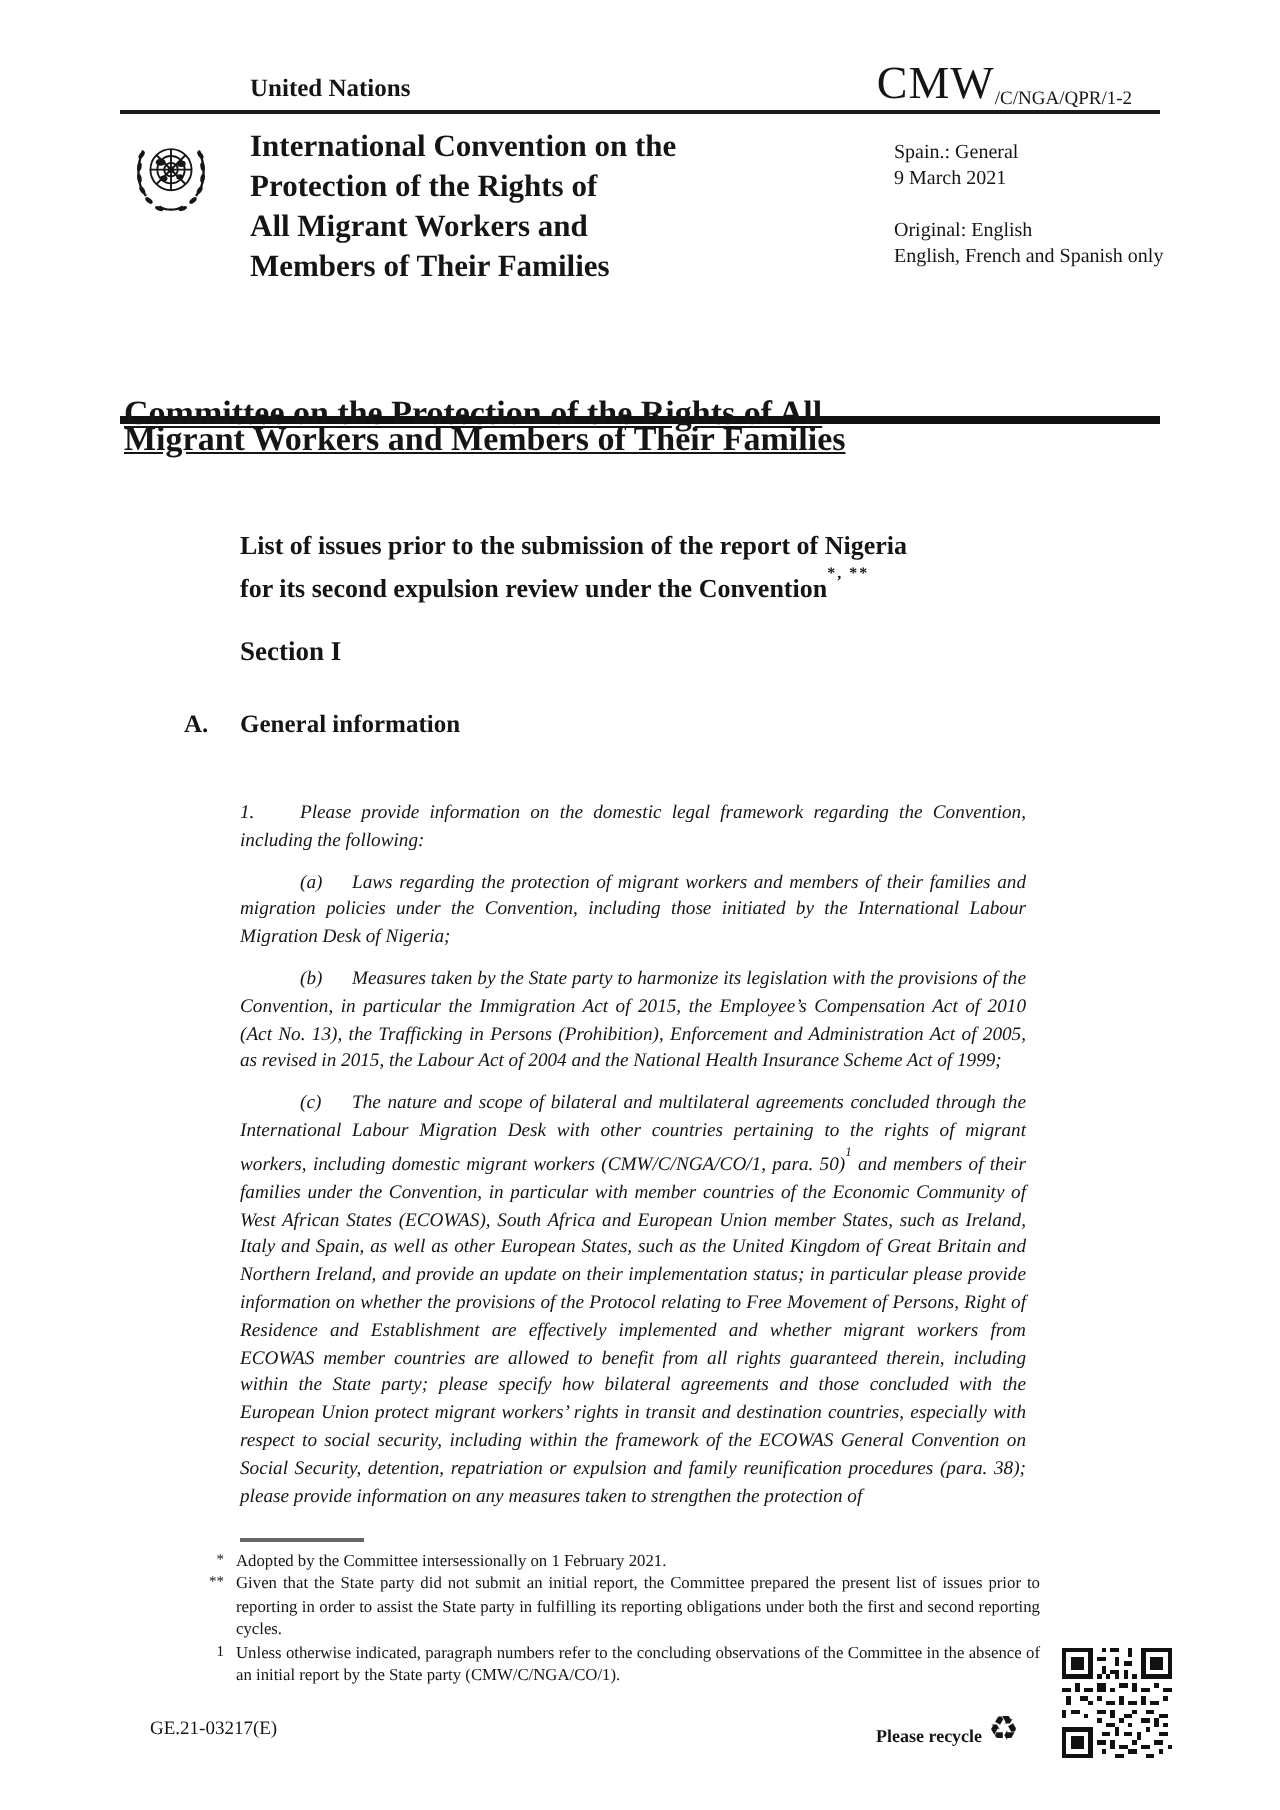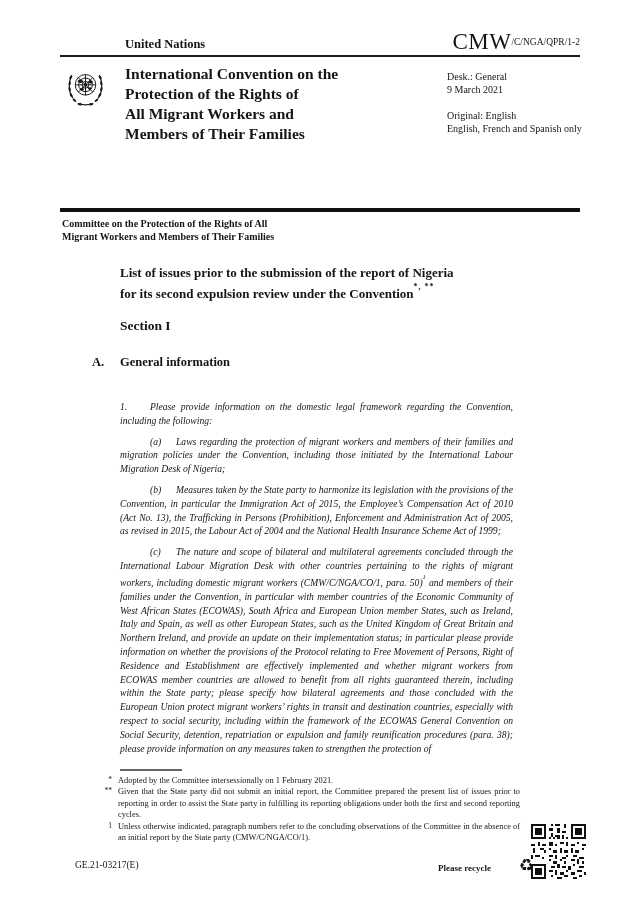--- a/index.html
+++ b/index.html
@@ -13,22 +13,22 @@
     color: #151515;
     overflow: hidden;
     border-radius: 23px;
   }
   
   .un-name {
     position: absolute; left: 125px; top: 37px;
     font-size: 12.5px; font-weight: bold;
   }
   .doc-symbol {
-    position: absolute; right: 60px; top: 29px;
-    display: inline-flex; align-items: center;
+    position: absolute; right: 74px; top: 29px;
+    display: inline-flex; align-items: flex-end;
   }
   .doc-symbol .big { font-size: 23px; letter-spacing: 0.5px; }
   .doc-symbol .small { font-size: 9.5px; }
   .rule-thin {
     position: absolute; left: 60px; top: 55px;
     width: 520px; height: 2px; background: #1c1c1c;
   }
   
   .emblem { position: absolute; left: 62px; top: 65px; width: 47px; height: 47px; }
   .conv-title {
@@ -37,22 +37,22 @@
   }
   .meta { position: absolute; left: 447px; top: 70px; width: 140px; font-size: 10px; line-height: 13px; }
   .meta .gap { height: 13px; }
   
   .rule-thick {
     position: absolute; left: 60px; top: 208px;
     width: 520px; height: 3.5px; background: #111;
   }
   
   .committee {
-    position: absolute; left: 62px; top: 217px;
-    font-size: 10px; font-weight: bold; line-height: 13px;
+    position: absolute; left: 62px; top: 200px;
+    font-size: 17px; font-weight: bold; line-height: 13px; text-decoration: underline;
   }
   
   .doc-title {
     position: absolute; left: 120px; top: 264px; width: 402px;
     font-size: 13px; font-weight: bold; line-height: 17.5px;
   }
   .doc-title sup { font-size: 8px; position: relative; top: -4px; letter-spacing: 1px; }
   .section-heading {
     position: absolute; left: 120px; top: 318px;
     font-size: 13.5px; font-weight: bold;
@@ -75,21 +75,21 @@
     width: 62px; height: 2px; background: #666;
   }
   .footnotes { position: absolute; left: 88px; top: 775px; width: 432px; }
   .fn-row { display: flex; font-size: 8.4px; line-height: 11.4px; }
   .fn-marker { width: 30px; text-align: right; padding-right: 6px; flex: none; font-size: 7.5px; position: relative; top: -1px; }
   .fn-text { flex: 1; text-align: justify; }
   
   .footer-ref { position: absolute; left: 75px; top: 860px; font-size: 9.5px; }
   .recycle-wrap {
     position: absolute; left: 438px; top: 858px;
-    display: flex; align-items: center; gap: 25px;
+    display: flex; align-items: center;
   }
   .recycle-label { font-size: 9px; font-weight: bold; }
   .recycle-glyph { font-family: "DejaVu Sans", sans-serif; font-size: 17px; margin-left: 3px; position: relative; top: -3px; }
   .qr { position: absolute; left: 531px; top: 824px; width: 55px; height: 55px; }
 </style>
 </head>
 <body>
 
 <div class="page">
 
@@ -139,21 +139,21 @@
   </svg>
 
   <div class="conv-title">
     <div>International Convention on the</div>
     <div>Protection of the Rights of</div>
     <div>All Migrant Workers and</div>
     <div>Members of Their Families</div>
   </div>
 
   <div class="meta">
-    <div>Desk.: General</div>
+    <div>Spain.: General</div>
     <div>9 March 2021</div>
     <div class="gap"></div>
     <div>Original: English</div>
     <div>English, French and Spanish only</div>
   </div>
 
   <div class="rule-thick"></div>
 
   <div class="committee">
     <div>Committee on the Protection of the Rights of All</div>

